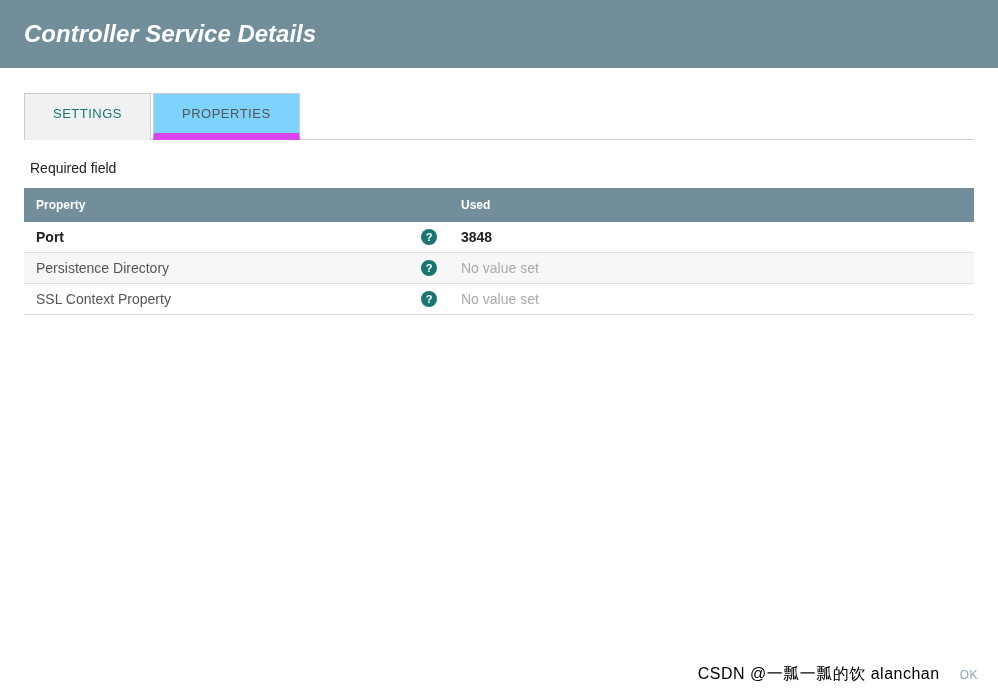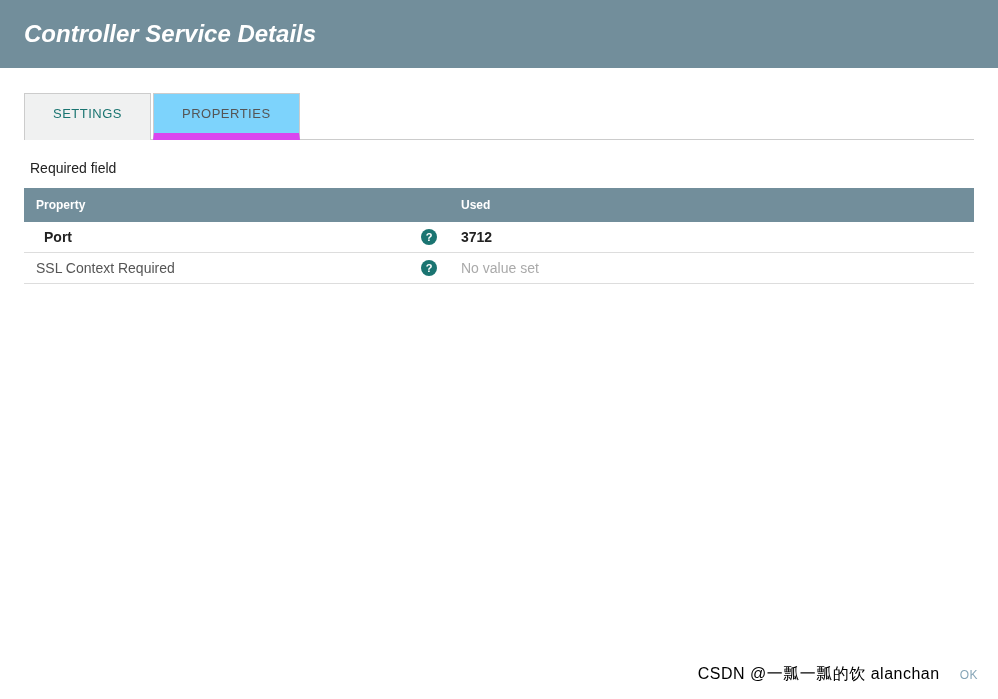--- a/index.html
+++ b/index.html
@@ -73,21 +73,21 @@
     font-size: 14px;
     vertical-align: middle;
   }
   .row.even td { background: #f7f7f7; }
   .row.odd td { background: #fff; }
   .prop-cell {
     display: flex;
     justify-content: space-between;
     align-items: center;
   }
-  .prop-name.required { font-weight: bold; color: #222; margin-left: 8px; }
+  .prop-name.required { font-weight: bold; color: #222; }
   .prop-name.optional { font-weight: normal; color: #555; }
   .help-icon {
     width: 16px;
     height: 16px;
     border-radius: 50%;
     background: #1a7471;
     color: #fff;
     font-size: 11px;
     font-weight: bold;
     display: inline-flex;
@@ -144,27 +144,37 @@
       </tr>
     </thead>
     <tbody id="tbody">
         <tr class="row odd">
           <td>
             <div class="prop-cell">
               <span class="prop-name required">Port</span>
               <span class="help-icon">?</span>
             </div>
           </td>
-          <td><span class="val required">3712</span></td>
+          <td><span class="val required">3848</span></td>
+          <td class="extra-cell"></td>
+        </tr>
+        <tr class="row even">
+          <td>
+            <div class="prop-cell">
+              <span class="prop-name optional">Persistence Directory</span>
+              <span class="help-icon">?</span>
+            </div>
+          </td>
+          <td><span class="val novalue">No value set</span></td>
           <td class="extra-cell"></td>
         </tr>
         <tr class="row odd">
           <td>
             <div class="prop-cell">
-              <span class="prop-name optional">SSL Context Required</span>
+              <span class="prop-name optional">SSL Context Property</span>
               <span class="help-icon">?</span>
             </div>
           </td>
           <td><span class="val novalue">No value set</span></td>
           <td class="extra-cell"></td>
         </tr>
       </tbody>
   </table>
 </div>
 

